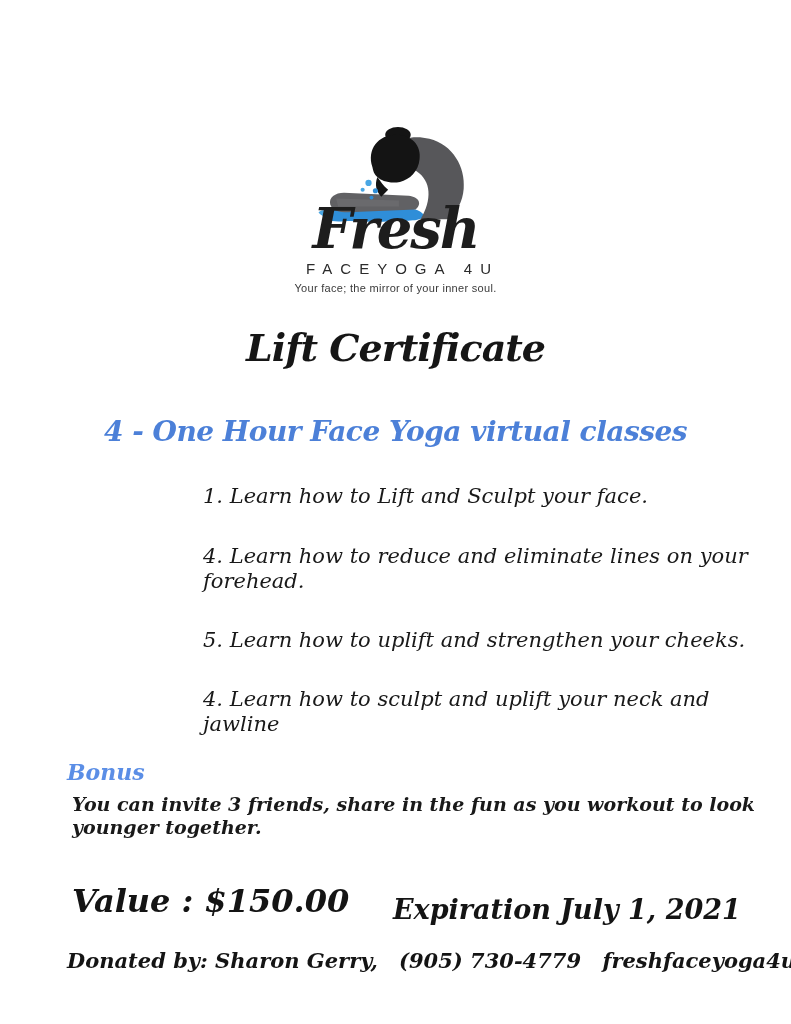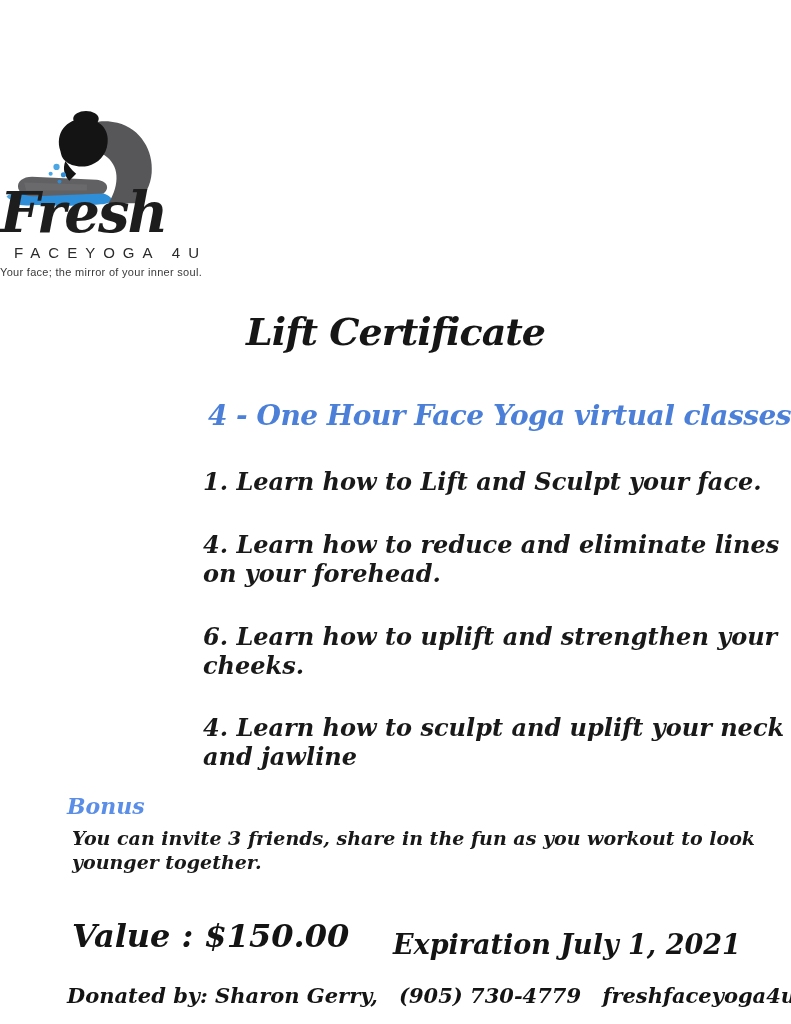--- a/index.html
+++ b/index.html
@@ -12,21 +12,21 @@
   .page{
     width:791px;height:1024px;
     margin:0 auto;
     background:var(--page-bg);
     box-sizing:border-box;
     overflow:hidden;
     font-family:"DejaVu Serif","Liberation Serif",serif;
     color:var(--ink);
   }
   
-  .logo{ text-align:left; padding-top:110px; line-height:0; }
+  .logo{ text-align:center; padding-top:110px; line-height:0;margin-top:16px; }
   .logo svg{ display:inline-block; }
   .brand-script{
     font-family:"DejaVu Serif",serif;
     font-style:italic; font-weight:bold;
     font-size:56px; line-height:1;
     margin-top:-30px;
     letter-spacing:-2px;
     color:#1d1d1d;
   }
   .brand-sub{
@@ -48,31 +48,31 @@
   .title{
     margin:30px 0 0 0;
     text-align:center;
     font-style:italic; font-weight:bold;
     font-size:38px; line-height:1.2;
     letter-spacing:-1px;
     color:#161616;
   }
   .heading{
     margin:44px 0 0 0;
-    text-align:right;
+    text-align:center;
     font-style:italic; font-weight:bold;
     font-size:28px; line-height:1.2;
     letter-spacing:-.5px;
     color:var(--accent-blue);
   }
   
   .items{ margin:36px 0 0 203px; }
   .items .item{
-    font-style:italic; font-weight:bold;
-    font-size:24px; line-height:1.2;
+    font-style:italic; font-weight:normal;
+    font-size:21px; line-height:1.2;
     margin-bottom:34px;
     color:#191919;
   }
   .items .item:last-child{ margin-bottom:0; }
   
   .bonus-label{
     margin:22px 0 0 67px;
     font-style:italic; font-weight:bold;
     font-size:22px; line-height:1.1;
     color:var(--bonus-blue);
@@ -141,21 +141,21 @@
     <div class="brand-tagline">Your face; the mirror of your inner soul.</div>
   </header>
 
   <h1 class="title">Lift Certificate</h1>
 
   <h2 class="heading">4 - One Hour Face Yoga virtual classes</h2>
 
   <div class="items">
     <div class="item">1. Learn how to Lift and Sculpt your face.</div>
     <div class="item">4. Learn how to reduce and eliminate lines on your forehead.</div>
-    <div class="item">6. Learn how to uplift and strengthen your cheeks.</div>
+    <div class="item">5. Learn how to uplift and strengthen your cheeks.</div>
     <div class="item">4. Learn how to sculpt and uplift your neck and jawline</div>
   </div>
 
   <div class="bonus-label">Bonus</div>
   <div class="bonus-text">You can invite 3 friends, share in the fun as you workout to look younger together.</div>
 
   <div class="value-row">
     <span class="value">Value : $150.00</span>
     <span class="expiration">Expiration July 1, 2021</span>
   </div>

